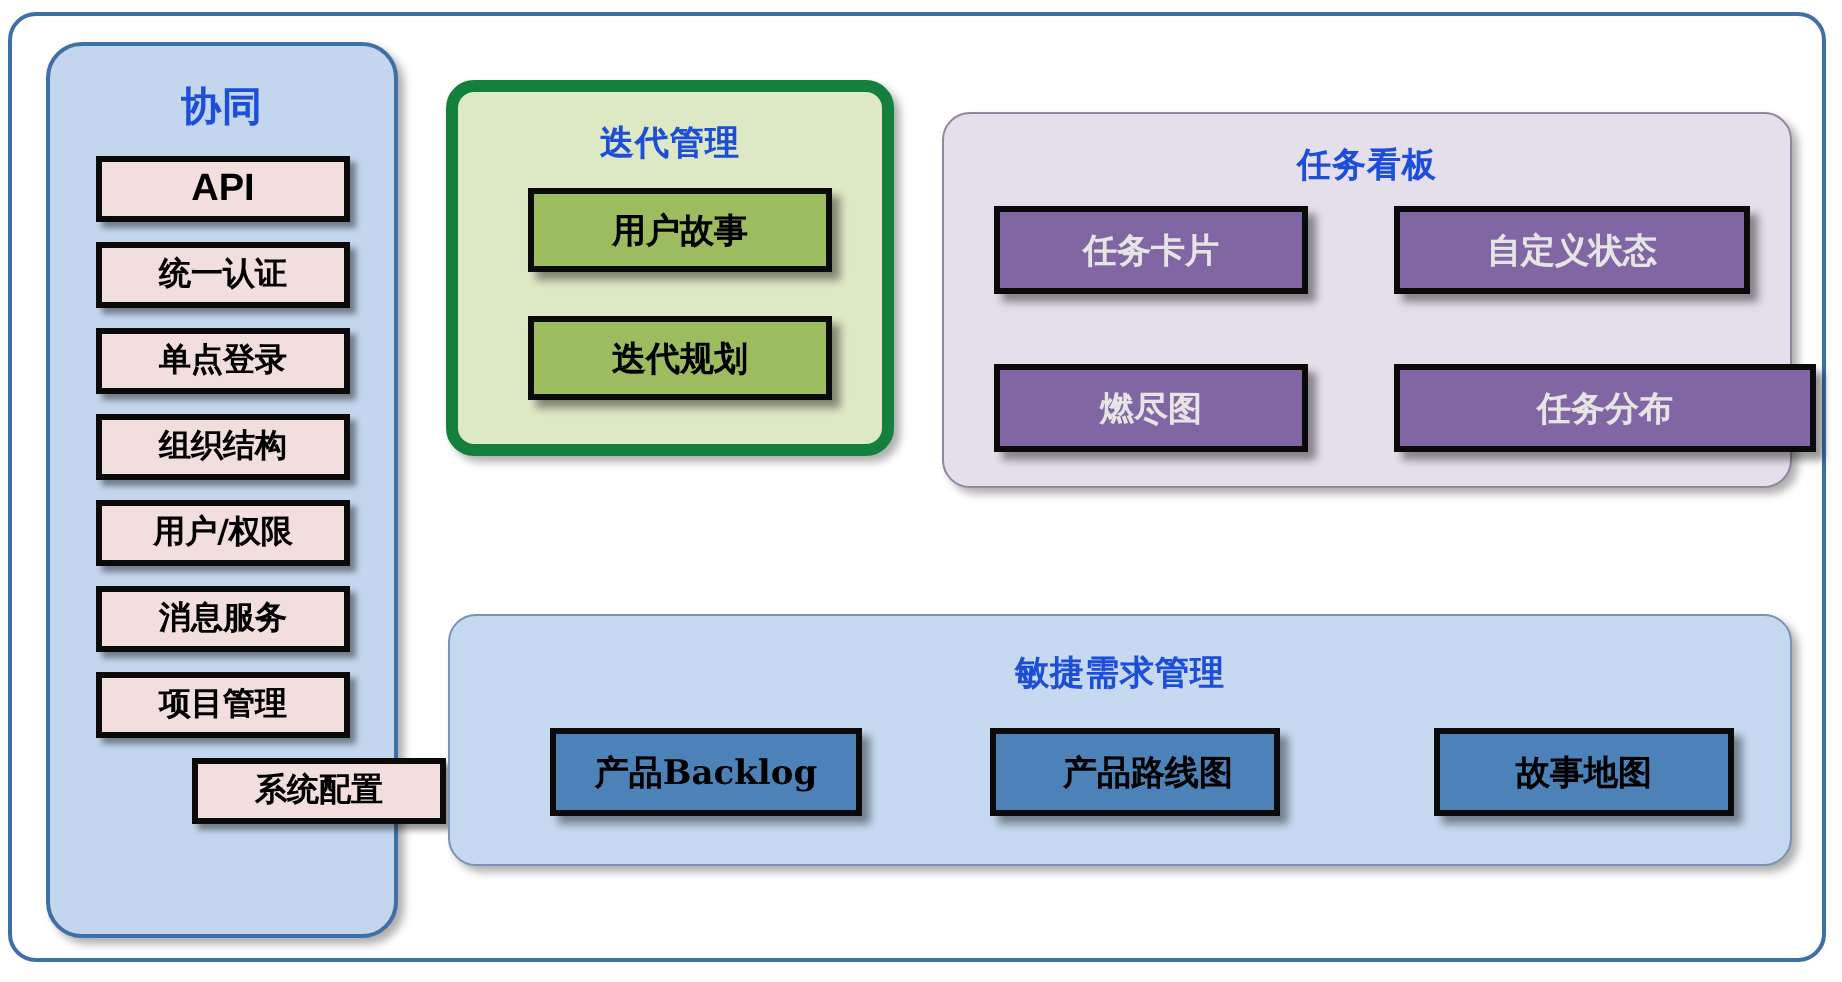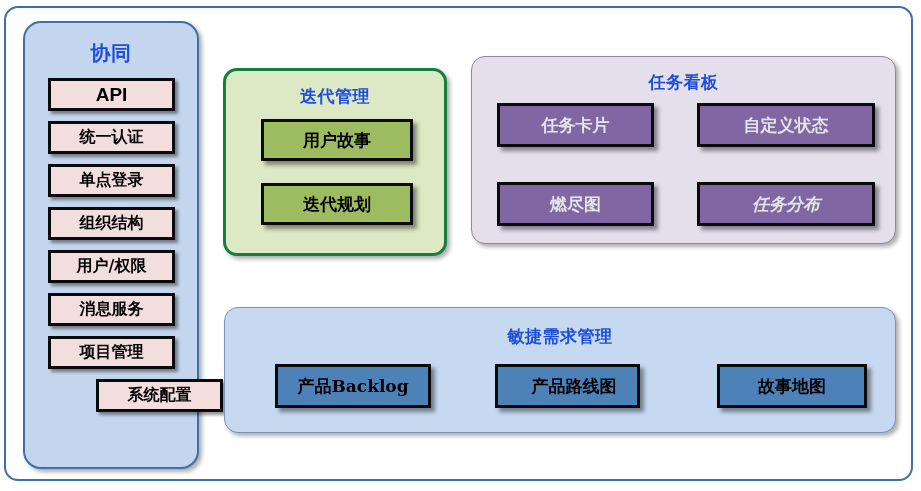--- a/index.html
+++ b/index.html
@@ -77,25 +77,25 @@
     font-family: "DejaVu Serif", "Liberation Serif", serif;
   }
   .sidebar-item.is-latin {
     font-family: "Liberation Sans", sans-serif;
     font-size: 19px;
   }
 
   
   #iteration-panel {
     left: 217px;
-    top: 60px;
+    top: 32px;
     width: 224px;
     height: 188px;
     background: #DDE8C4;
-    border: 3px solid #15803d;
+    border: 6px solid #15803d;
   }
   #iteration-title {
     top: 14px;
     font-size: 17px;
   }
   .green-box {
     position: absolute;
     left: 35px;
     width: 152px;
     height: 42px;
@@ -194,21 +194,21 @@
     <div class="green-box" style="top:48px;">用户故事</div>
     <div class="green-box" style="top:112px;">迭代规划</div>
   </div>
 
   <div class="group-panel" id="taskboard-panel">
     <div class="group-title" id="taskboard-title">任务看板</div>
 
     <div class="purple-box" style="left:25px;  top:46px;  width:157px;">任务卡片</div>
     <div class="purple-box" style="left:225px; top:46px;  width:178px;">自定义状态</div>
     <div class="purple-box" style="left:25px;  top:125px; width:157px;">燃尽图</div>
-    <div class="purple-box" style="left:225px; top:125px; width:178px;font-style:italic;">任务分布</div>
+    <div class="purple-box" style="left:225px; top:125px; width:211px;">任务分布</div>
   </div>
 
   <div class="group-panel" id="agile-panel">
     <div class="group-title" id="agile-title">敏捷需求管理</div>
 
     <div class="blue-box" style="left:50px;  top:56px; width:156px;">产品Backlog</div>
     <div class="blue-box" style="left:270px; top:56px; width:145px;padding-left:13px;">产品路线图</div>
     <div class="blue-box" style="left:492px; top:56px; width:150px;">故事地图</div>
   </div>
 

